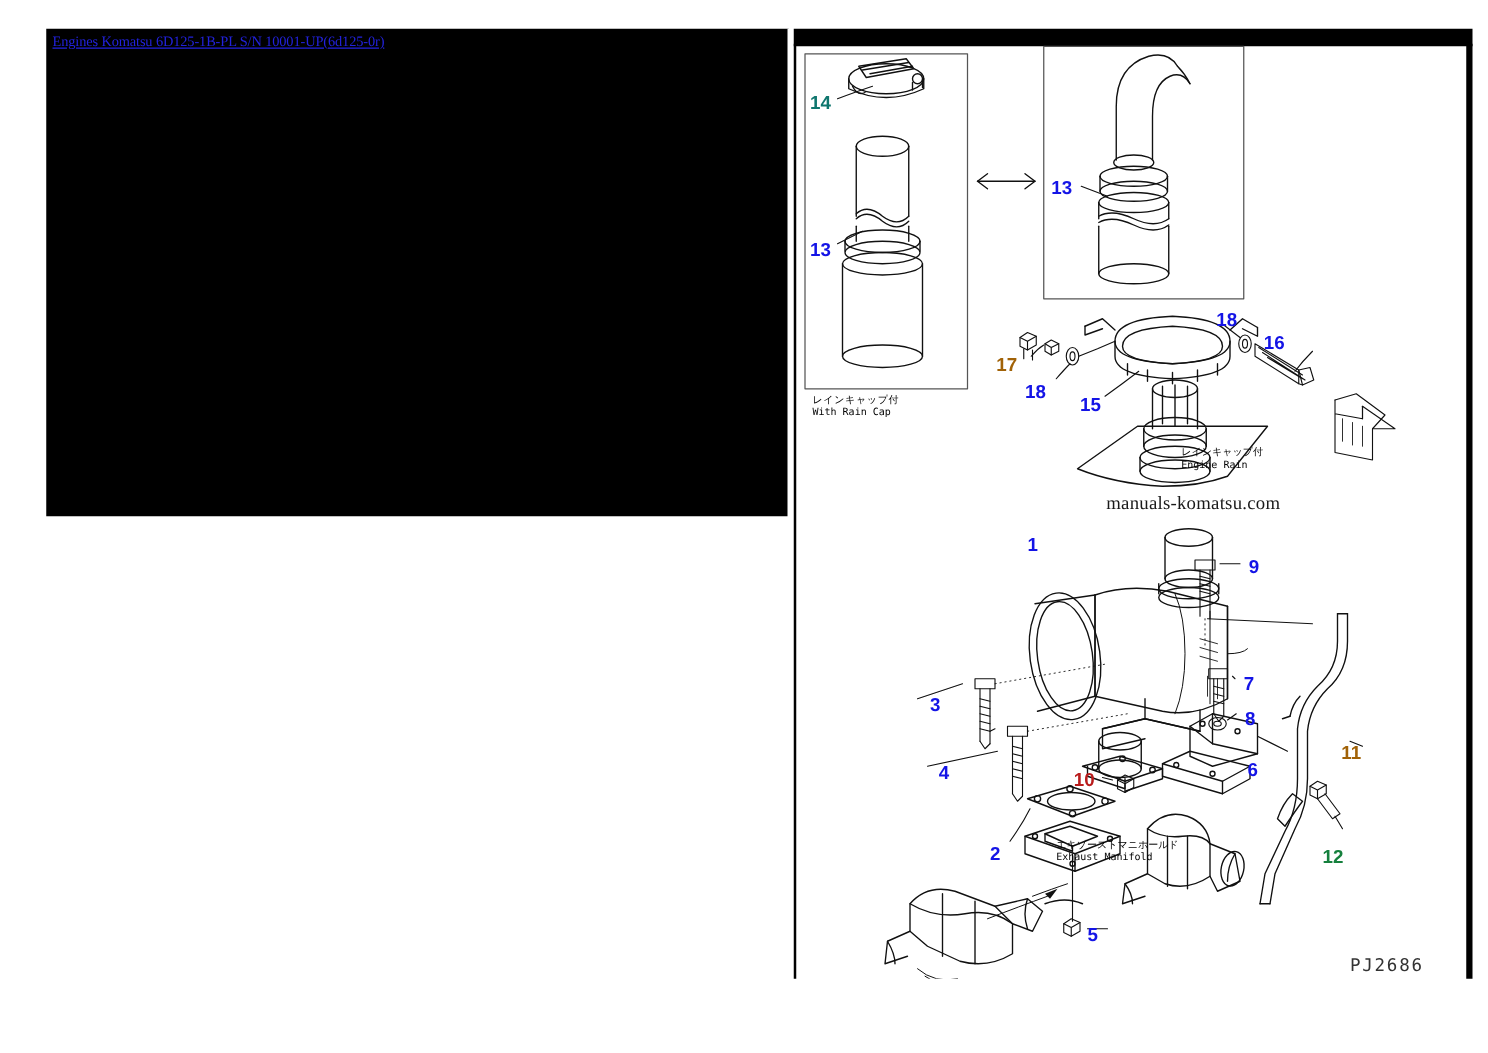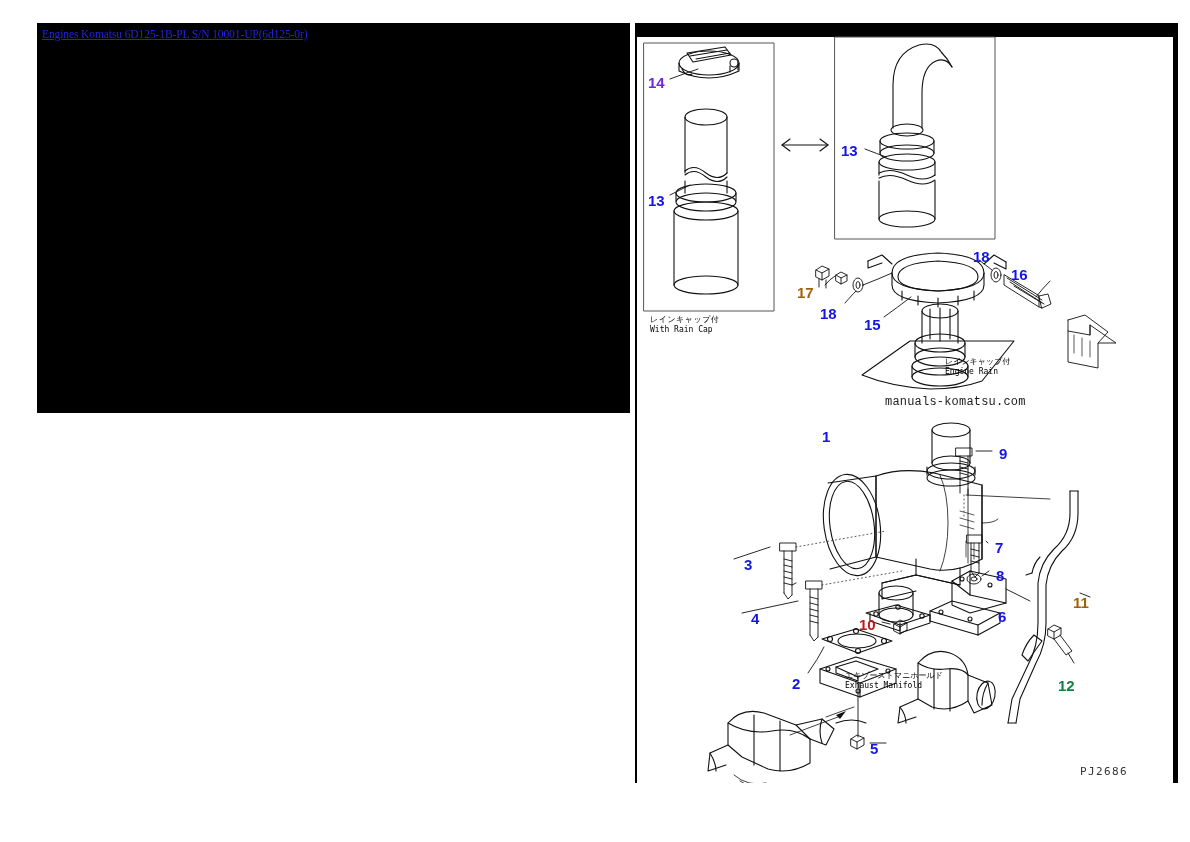--- a/index.html
+++ b/index.html
@@ -119,34 +119,34 @@
     line-height: 9.5px;
     white-space: nowrap;
   }
 
   
   #watermark {
     position: absolute;
     left: 255px;
     top: 372px;
     color: #1a1a1a;
-    font-family: Liberation Mono, monospace;
-    font-size: 12px;
+    font-family: Liberation Serif, serif;
+    font-size: 15px;
     letter-spacing: 0.2px;
     white-space: nowrap;
   }
 
   
   #page-code {
     position: absolute;
     left: 450px;
     top: 742px;
     color: #333333;
     font-family: "DejaVu Sans Mono", monospace;
-    font-size: 11px;
+    font-size: 14px;
     letter-spacing: 1.4px;
     white-space: nowrap;
   }
 </style>
 </head>
 <body>
 
 <div id="page">
 
   <div id="left-panel">
@@ -465,21 +465,21 @@
     <div class="diagram-label" style="left:215px; top:648px;">
       <div class="jp">エキゾーストマニホールド</div>
       <div>Exhaust Manifold</div>
     </div>
 
     <div id="watermark">manuals-komatsu.com</div>
 
     <div id="page-code">PJ2686</div>
 
     <div id="callout-host">
-        <div class="callout" style="left: 18px; top: 52px; color: #6d28d9; text-align: center;">14</div>
+        <div class="callout" style="left: 18px; top: 52px; color: #0f766e; text-align: center;">14</div>
         <div class="callout" style="left: 18px; top: 170px; color: rgb(20, 20, 230);">13</div>
         <div class="callout" style="left: 211px; top: 120px; color: rgb(20, 20, 230);">13</div>
         <div class="callout" style="left: 167px; top: 262px; color: #a16207;">17</div>
         <div class="callout" style="left: 190px; top: 283px; color: rgb(20, 20, 230);">18</div>
         <div class="callout" style="left: 343px; top: 226px; color: rgb(20, 20, 230);">18</div>
         <div class="callout" style="left: 381px; top: 244px; color: rgb(20, 20, 230);">16</div>
         <div class="callout" style="left: 234px; top: 294px; color: rgb(20, 20, 230);">15</div>
         <div class="callout" style="left: 192px; top: 406px; color: rgb(20, 20, 230);">1</div>
         <div class="callout" style="left: 369px; top: 423px; color: rgb(20, 20, 230);">9</div>
         <div class="callout" style="left: 114px; top: 534px; color: rgb(20, 20, 230);">3</div>

